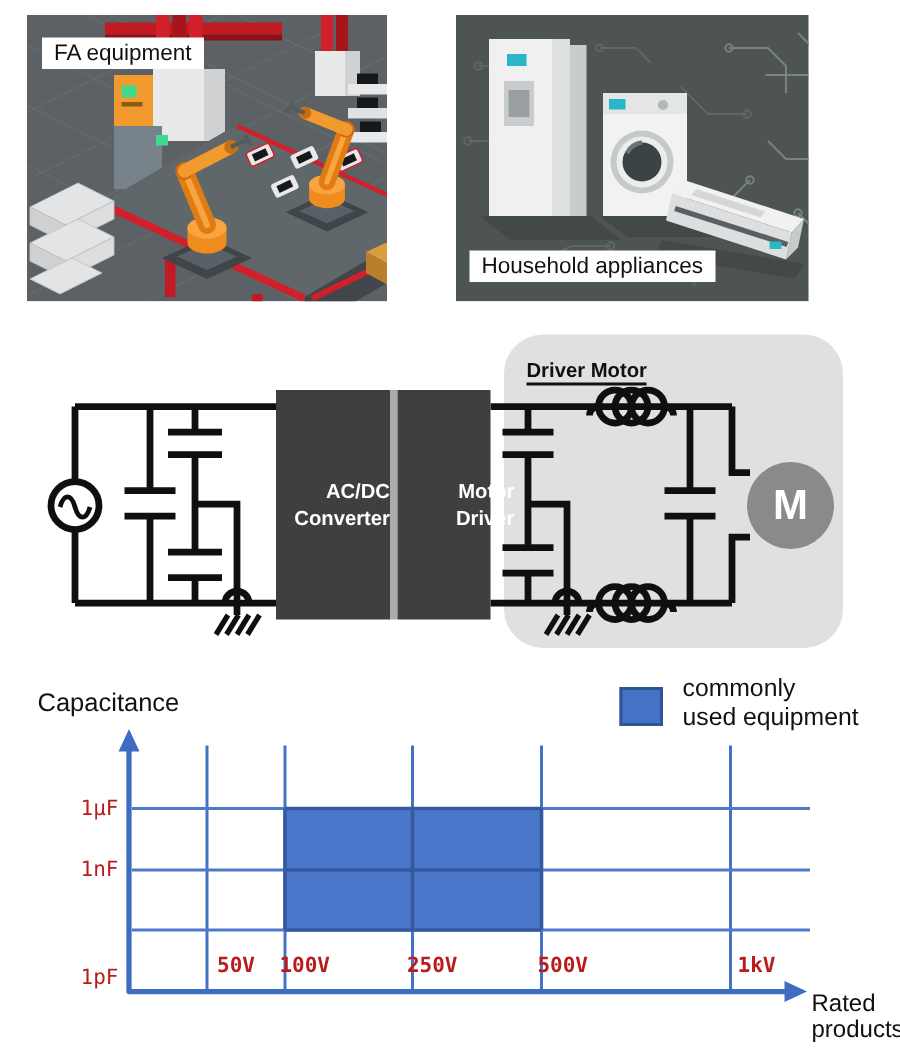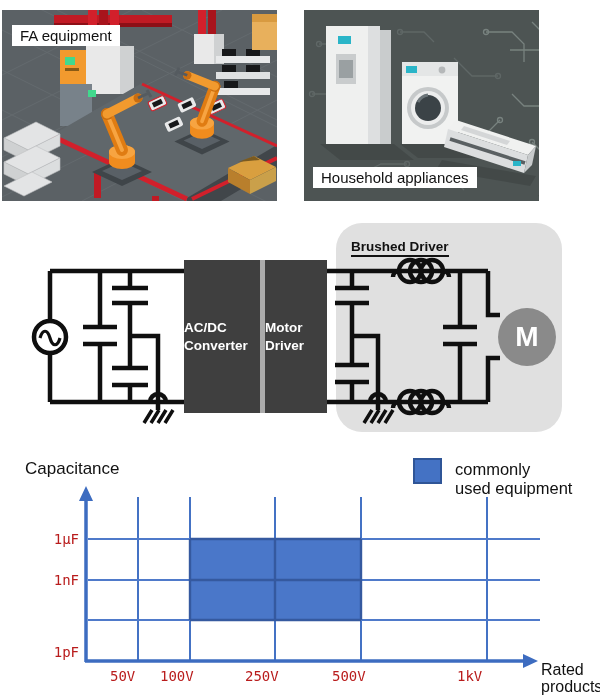--- a/index.html
+++ b/index.html
@@ -3,41 +3,41 @@
 <meta charset="utf-8">
 <style>
   html,body{margin:0;padding:0;background:#fff;}
   body{font-family:"Liberation Sans",sans-serif;color:#111;}
   #stage{position:relative;width:600px;height:700px;background:#fff;overflow:hidden;}
   .abs{position:absolute;}
   .panel{position:absolute;top:10px;height:191px;overflow:hidden;}
   .panel svg{display:block;}
   .panel-label{position:absolute;background:#fff;color:#111;font-size:15px;
     padding:2px 8px;white-space:nowrap;line-height:1.15;}
-  .blocktext{position:absolute;display:flex;flex-direction:column;align-items:flex-start;
+  .blocktext{position:absolute;display:flex;flex-direction:column;align-items:flex-end;
     justify-content:center;color:#fff;font-weight:bold;font-size:13.5px;line-height:18px;text-align:center;}
   .brushed-label{position:absolute;left:351px;top:239px;font-weight:bold;font-size:13.5px;
     color:#111;border-bottom:2px solid #111;padding-bottom:1px;white-space:nowrap;}
   .motor-m{position:absolute;left:498px;top:320px;width:58px;height:34px;text-align:center;
     color:#fff;font-weight:bold;font-size:28px;line-height:34px;}
   .chart-title{position:absolute;left:8px;top:459px;font-size:17px;margin-left:17px;}
   .tick{position:absolute;font-family:"DejaVu Sans Mono",monospace;font-size:14px;color:#b91c1c;}
-  .xtick{width:60px;text-align:left;top:668px;}
+  .xtick{width:60px;text-align:right;top:636px;font-weight:bold;}
   .ytick{width:50px;text-align:right;left:29px;}
   .legend-swatch{position:absolute;left:413px;top:458px;width:29px;height:26px;
     box-sizing:border-box;border:2px solid #2f5597;}
-  .legend-text{position:absolute;left:455px;top:460px;font-size:16.5px;line-height:19px;white-space:nowrap;}
+  .legend-text{position:absolute;left:455px;top:450px;font-size:16.5px;line-height:19px;white-space:nowrap;}
   .axis-label-x{position:absolute;left:541px;top:661px;font-size:16px;line-height:17px;}
 </style>
 </head>
 <body>
 
 <div id="stage">
 
-  <div class="panel" style="left:2px;width:275px;text-align:center;">
+  <div class="panel" style="left:18px;width:240px;text-align:center;">
     <svg width="275" height="191" viewBox="0 0 275 191">
       <rect x="0" y="0" width="275" height="191" fill="#5b6165"></rect>
       <g stroke="#6b7276" stroke-width="1" opacity="0.55">
         <path d="M0 20 L275 157 M0 60 L275 197 M0 100 L262 231 M0 -20 L275 117 M55 0 L275 110 M140 0 L275 67"></path>
         <path d="M275 10 L0 147 M275 50 L0 187 M275 90 L80 191 M220 0 L0 110 M130 0 L0 65"></path>
       </g>
 
       <g>
         <rect x="52" y="5" width="118" height="8" fill="#c11a24"></rect>
         <rect x="52" y="13" width="118" height="4" fill="#8d0f17"></rect>
@@ -304,21 +304,21 @@
   </svg>
 
   <div class="blocktext" style="left:184px;top:260px;width:76px;height:153px;">
     <span>AC/DC</span>
     <span>Converter</span>
   </div>
   <div class="blocktext" style="left:265px;top:260px;width:78px;height:153px;">
     <span>Motor</span>
     <span>Driver</span>
   </div>
-  <div class="brushed-label">Brushed Driver</div>
+  <div class="brushed-label">Driver Motor</div>
   <div class="motor-m">M</div>
 
   <svg class="abs" style="left:0;top:450px;" width="600" height="250" viewBox="0 450 600 250">
 
     <g stroke="#4472c4" stroke-width="2">
       <path d="M138 497 V661 M190 497 V661 M275 497 V661 M361 497 V661 M487 497 V661"></path>
       <path d="M88 539 H540 M88 580 H540 M88 620 H540" stroke="#4f7aca"></path>
     </g>
 
     <rect x="190" y="539" width="171" height="81" fill="#4a77c9"></rect>

